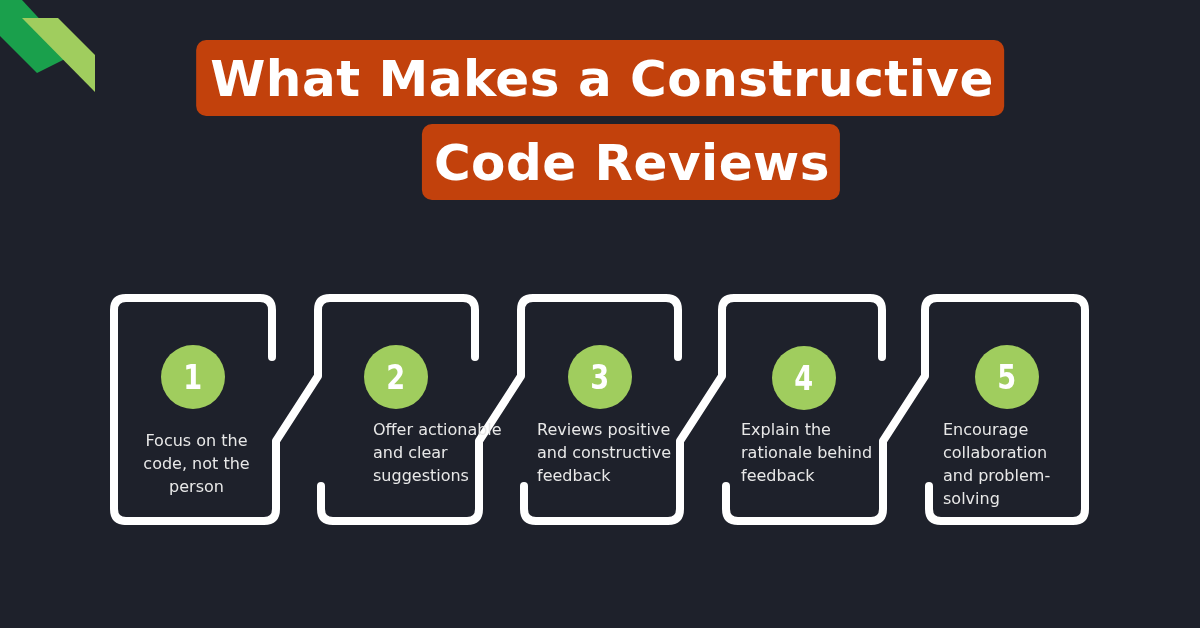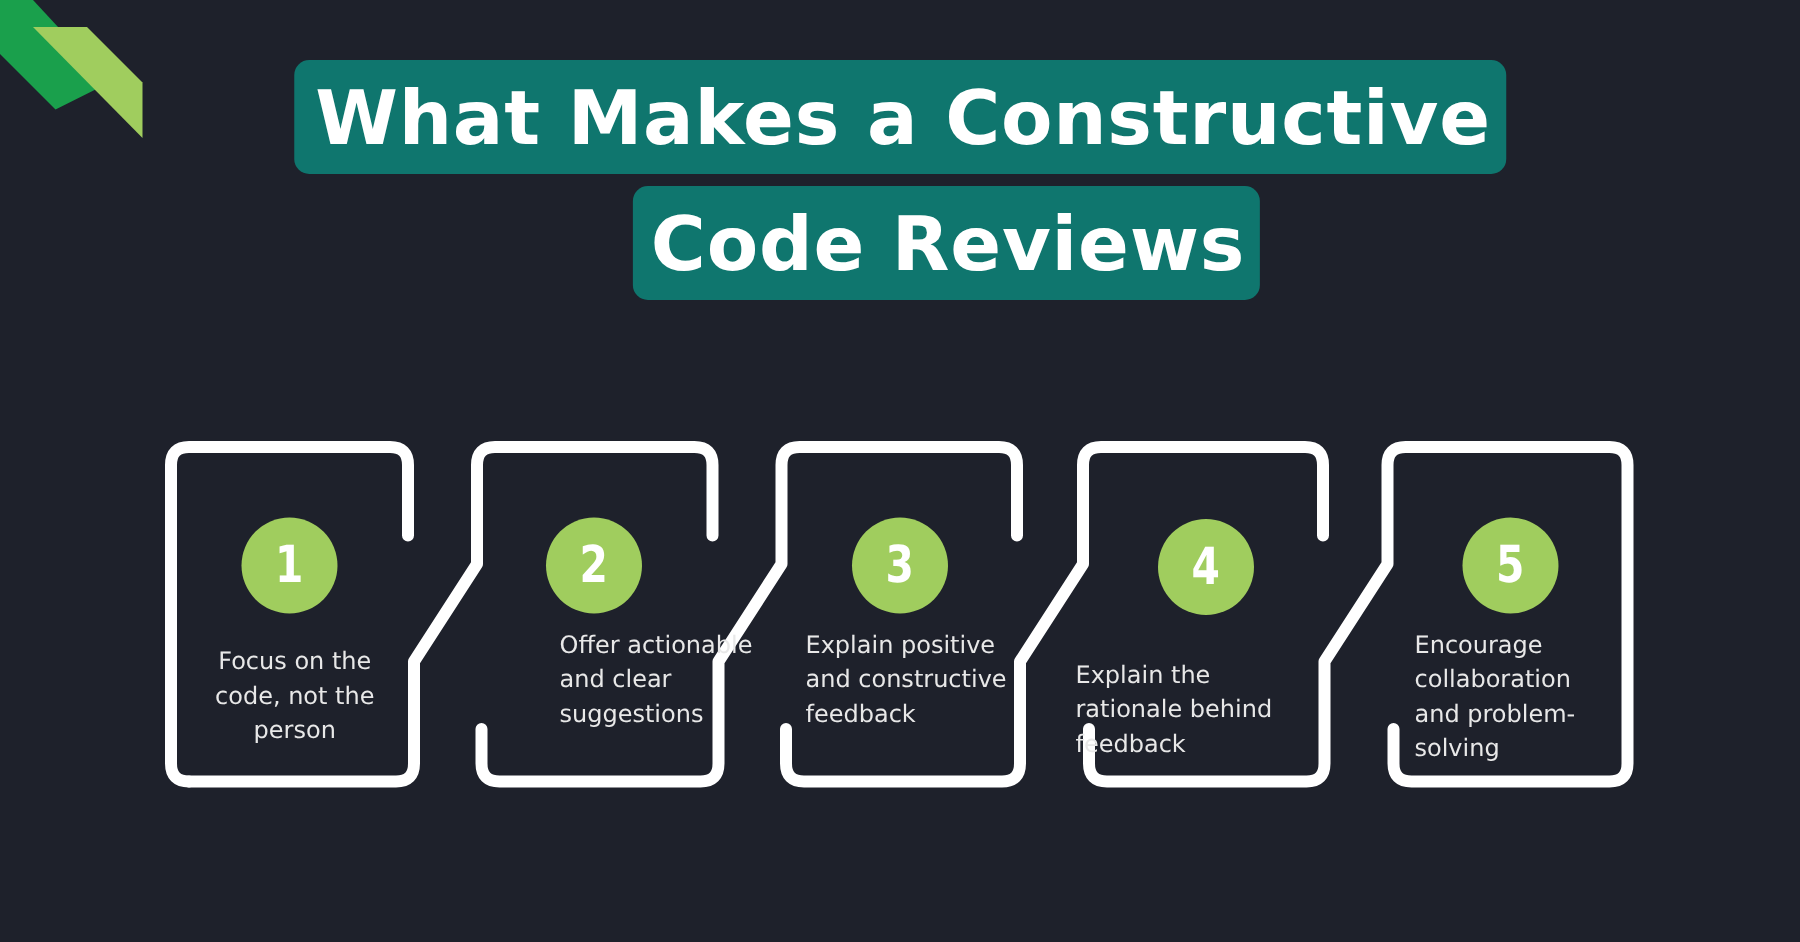--- a/index.html
+++ b/index.html
@@ -6,21 +6,21 @@
     body {
       width: 1200px; height: 628px; overflow: hidden;
       background: #1e212b;
       position: relative;
       font-family: "Liberation Sans", "DejaVu Sans", sans-serif;
     }
     .corner-deco { position: absolute; left: 0; top: 0; width: 100px; height: 95px; }
     .title-line {
       position: absolute;
       left: 50%; transform: translateX(-50%);
-      background: #0f766e;
+      background: #c2410c;
       color: #ffffff;
       font-family: "DejaVu Sans", "Liberation Sans", sans-serif;
       font-weight: bold;
       font-size: 50px;
       line-height: 1;
       border-radius: 10px;
       white-space: nowrap;
       letter-spacing: 0.5px;
     }
     #title-1 { top: 40px; padding: 14px 10px 14px 14px; height: 48px; box-sizing: content-box; }
@@ -77,23 +77,23 @@
 <div class="step-text" style="left:129px; top:429px;text-align:center;">Focus on the code, not the person</div>
 
 <div class="step-circle" style="left:364px; top:345px; transform:none;">
     <span>2</span>
   </div>
 <div class="step-text" style="left:333px; top:418px;margin-left:40px;">Offer actionable and clear suggestions</div>
 
 <div class="step-circle" style="left:568px; top:345px; transform:none;">
     <span>3</span>
   </div>
-<div class="step-text" style="left:537px; top:418px;">Explain positive and constructive feedback</div>
+<div class="step-text" style="left:537px; top:418px;">Reviews positive and constructive feedback</div>
 
 <div class="step-circle" style="left:772px; top:346px; transform:none;">
     <span>4</span>
   </div>
-<div class="step-text" style="left:717px; top:418px;margin-top:20px;">Explain the rationale behind feedback</div>
+<div class="step-text" style="left:741px; top:418px;">Explain the rationale behind feedback</div>
 
 <div class="step-circle" style="left:975px; top:345px; transform:none;">
     <span>5</span>
   </div>
 <div class="step-text" style="left:943px; top:418px;">Encourage collaboration and problem-solving</div>
 
 </body></html>

